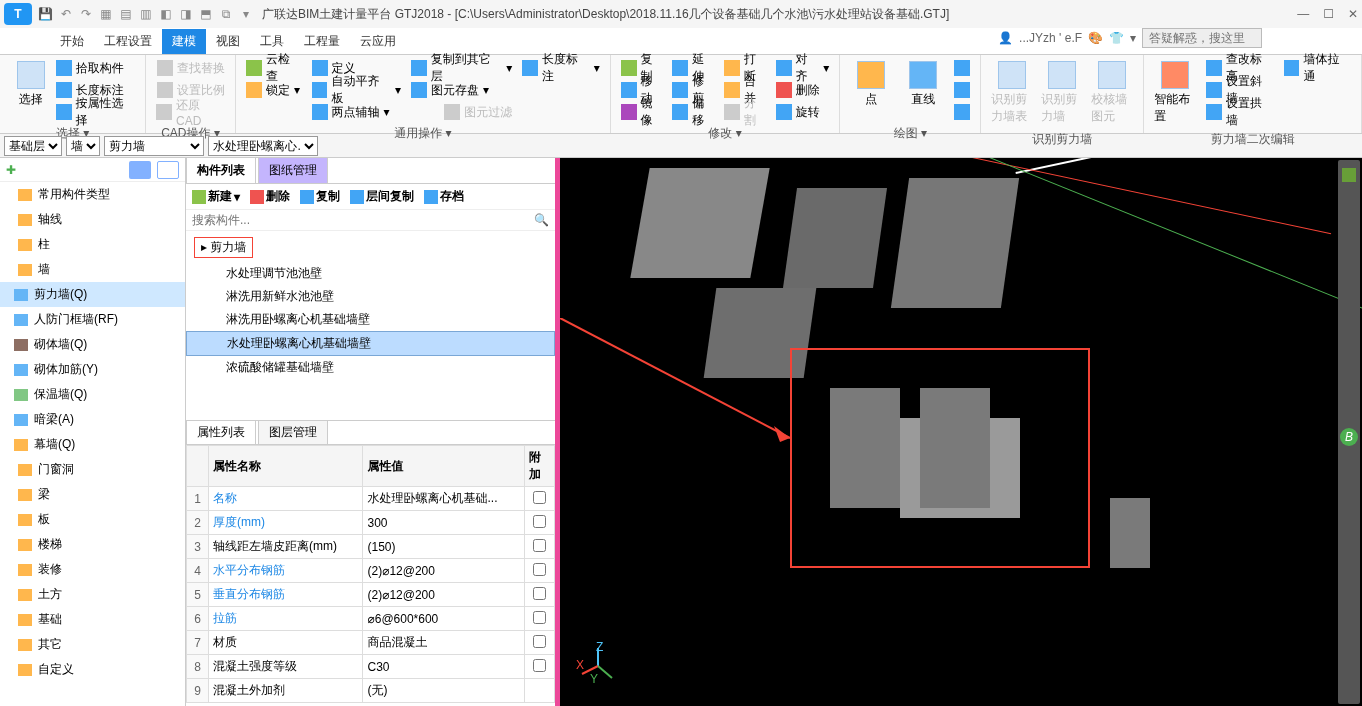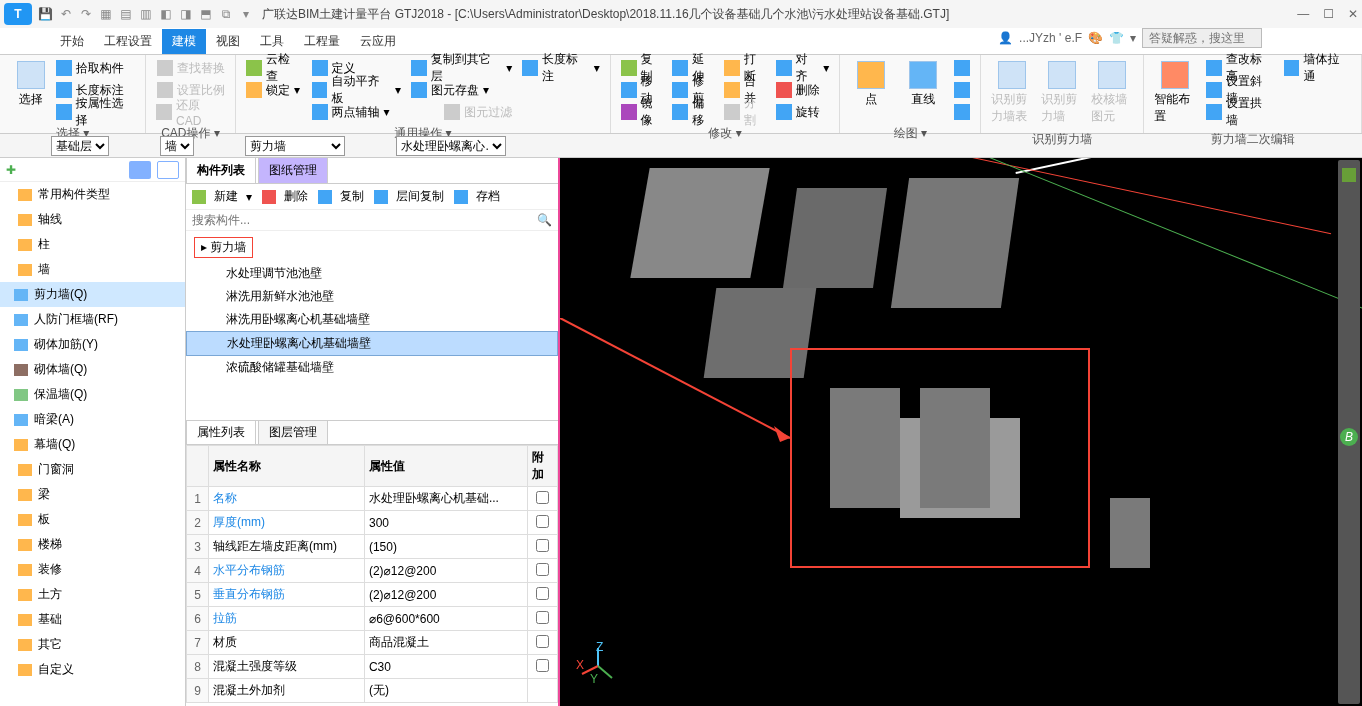--- a/index.html
+++ b/index.html
@@ -20,36 +20,36 @@
 .ribbon .group { border-right:1px solid #ddd; padding:2px 8px; display:flex; flex-direction:column; justify-content:space-between; }
 .ribbon .big { display:flex; flex-direction:column; align-items:center; width:46px; padding:4px 2px; }
 .ribbon .big .ic { width:28px; height:28px; background:#cfe3f7; border:1px solid #9ec5eb; margin-bottom:2px; }
 .ribbon .row { display:flex; align-items:center; gap:4px; height:22px; padding:0 2px; }
 .ribbon .row .ic { width:16px; height:16px; display:inline-block; }
 .ribbon .gname { text-align:center; color:#555; padding-top:2px; }
 .ribbon .col { display:flex; flex-direction:column; }
 .ic-green{background:#8bc34a;} .ic-blue{background:#42a5f5;} .ic-orange{background:#ffb74d;} .ic-red{background:#ef5350;} .ic-gray{background:#ccc;} .ic-purple{background:#ab47bc;}
 .disabled{color:#bbb !important;justify-content:flex-end;}
 .combobar { height:24px; background:#f5f5f5; border-bottom:1px solid #ccc; display:flex; align-items:center; gap:4px; padding-left:4px; }
-.combobar select { height:20px; border:1px solid #999; background:#fff; font-size:12px;margin-left:47px; }
+.combobar select { height:20px; border:1px solid #999; background:#fff; font-size:12px; }
 .main { display:flex; height:548px; }
 .navtree { width:186px; border-right:1px solid #ccc; overflow:hidden; }
 .navtree .tools { height:24px; background:#fff; border-bottom:1px solid #eee; display:flex; align-items:center; padding:0 6px; gap:6px; }
 .navtree .tools .vbtn { width:22px; height:18px; background:#82b1ff; border-radius:2px; }
 .navtree .item { padding:4px 6px 4px 18px; display:flex; align-items:center; gap:6px; cursor:pointer; }
 .navtree .item .tico { width:14px; height:12px; background:#ffb74d; }
 .navtree .item.sub { padding-left:14px; }
 .navtree .item.sel { background:#cfe8ff; }
 .navtree .item .tico.blue{background:#64b5f6;} .navtree .item .tico.green{background:#81c784;}
-.midcol { width:374px; border-right:2px solid #ec4899; display:flex; flex-direction:column; }
+.midcol { width:374px; border-right:5px solid #ec4899; display:flex; flex-direction:column; }
 .tabs { display:flex; border-bottom:1px solid #ccc; height:26px; align-items:flex-end; }
 .tabs .t { padding:4px 10px; border:1px solid #ccc; border-bottom:none; background:#c4b5fd; margin-right:2px; cursor:pointer; }
 .tabs .t.active { background:#fff; font-weight:bold; }
 .toolbar2 { display:flex; gap:10px; padding:4px 6px; border-bottom:1px solid #eee; align-items:center; }
-.toolbar2 span{ display:flex; align-items:center; gap:8px; cursor:pointer;}
+.toolbar2 span{ display:flex; align-items:center; gap:2px; cursor:pointer;font-weight:bold;}
 .toolbar2 .ic{width:14px;height:14px;}
 .search { padding:3px 6px; border-bottom:1px solid #eee; display:flex;justify-content:center; }
 .search input { flex:1; border:none; outline:none; color:#999; }
 .complist { flex:0 0 190px; overflow:auto; padding:4px 0; border-bottom:1px solid #ccc; }
 .complist .hdr { border:1px solid #f44336; display:inline-block; padding:1px 6px; margin:2px 8px 4px; }
 .complist .ci { padding:3px 8px 3px 40px; cursor:pointer; }
 .complist .ci.sel { background:#bcdcff; border:1px solid #7aa7d6; }
 .proptabs{display:flex;height:24px;border-bottom:1px solid #ccc;align-items:flex-end;}
 .proptabs .t{padding:3px 10px;border:1px solid #ccc;border-bottom:none;margin-right:2px;background:#f5f5f5;cursor:pointer;}
 .proptabs .t.active{background:#fff;}
@@ -351,26 +351,26 @@
       </div>
     <div class="item sub sel">
         <span class="tico blue"></span>
         <span>剪力墙(Q)</span>
       </div>
     <div class="item sub">
         <span class="tico blue"></span>
         <span>人防门框墙(RF)</span>
       </div>
     <div class="item sub">
+        <span class="tico" style="background:#8d6e63"></span>
+        <span>砌体墙(Q)</span>
+      </div>
+    <div class="item sub">
         <span class="tico blue"></span>
         <span>砌体加筋(Y)</span>
-      </div>
-    <div class="item sub">
-        <span class="tico" style="background:#8d6e63"></span>
-        <span>砌体墙(Q)</span>
       </div>
     <div class="item sub">
         <span class="tico green"></span>
         <span>保温墙(Q)</span>
       </div>
     <div class="item sub">
         <span class="tico blue"></span>
         <span>暗梁(A)</span>
       </div>
     <div class="item sub">

